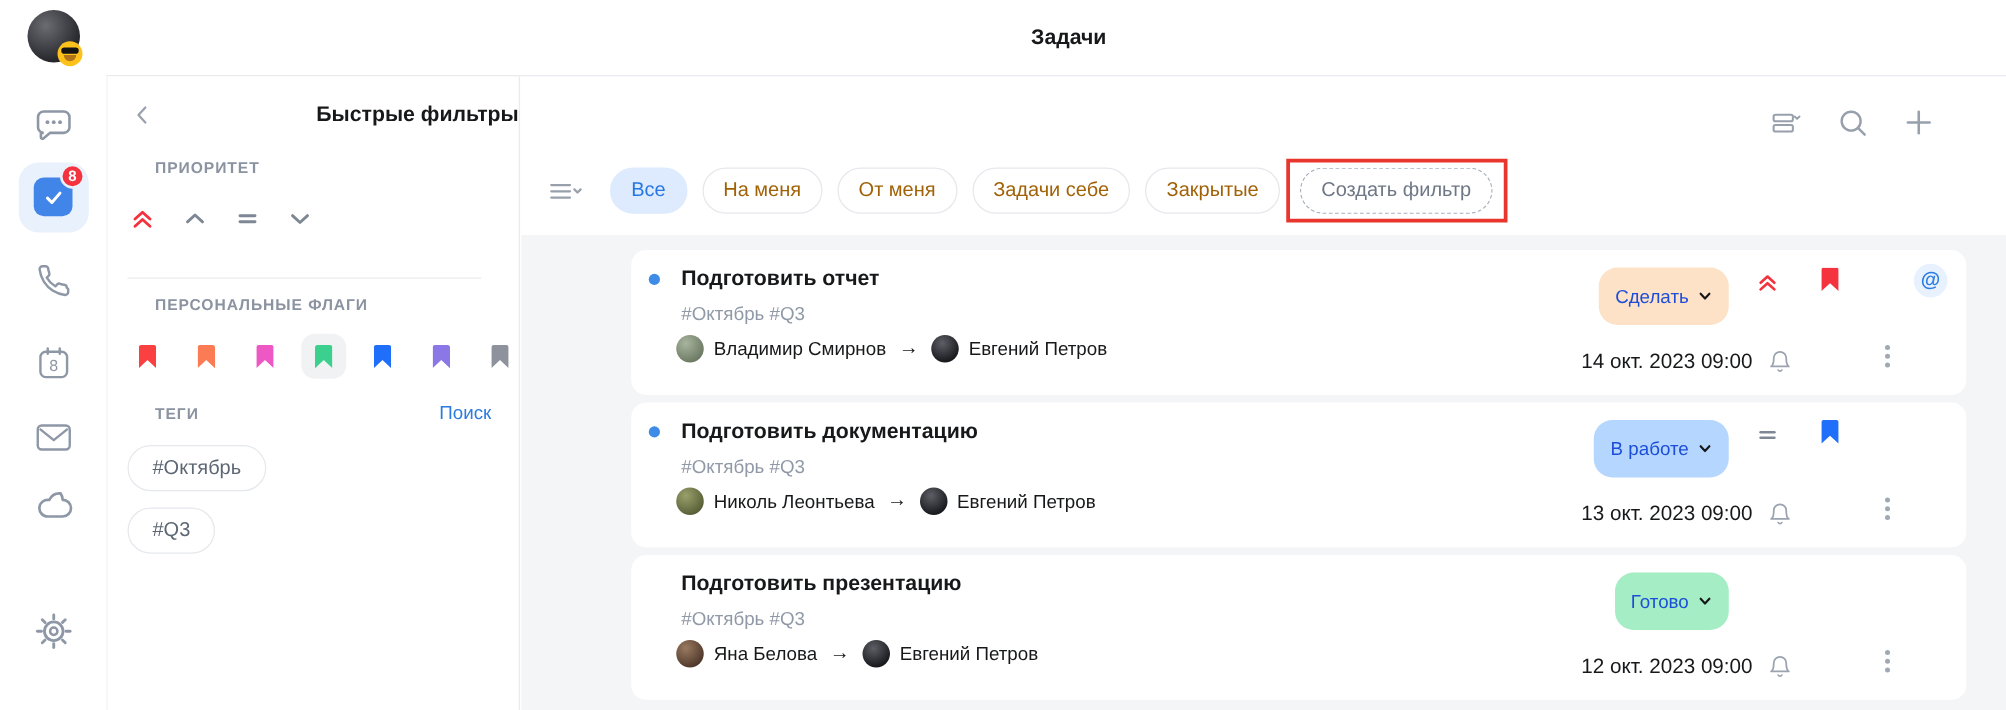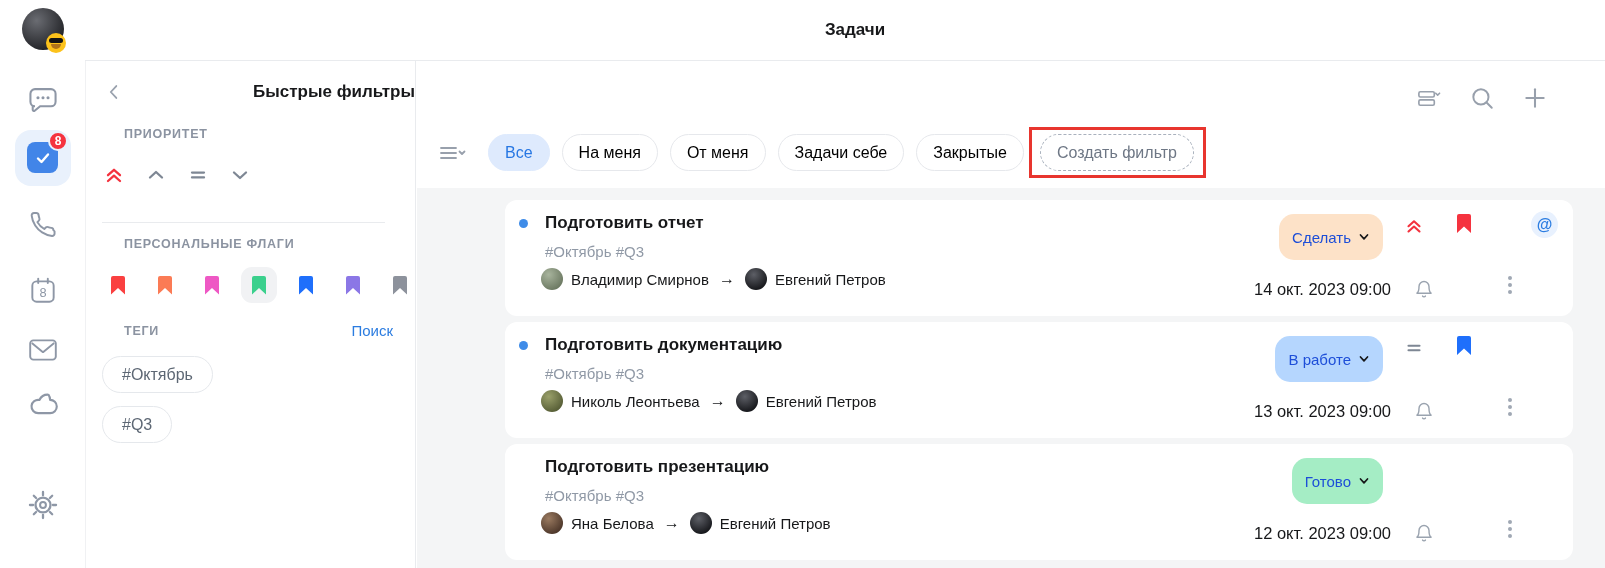--- a/index.html
+++ b/index.html
@@ -59,21 +59,21 @@
     display:inline-flex; align-items:center; padding:0 19px; font-size:16px; color:#5d6774;
     background:#fff; cursor:pointer; }
   .tag-1 { top:295px; } .tag-2 { top:345px; }
 
   
   .main { position:absolute; left:417px; top:61px; right:0; bottom:0; background:#f4f5f6; }
   .main-toolbar { position:absolute; left:0; right:0; top:0; height:127px; background:#fff; }
   .chips-row { position:absolute; left:21px; top:73px; display:flex; align-items:center; gap:12px; }
   .burger { margin-right:8px; cursor:pointer; display:flex; align-items:center; }
   .chip { height:37px; display:inline-flex; align-items:center; padding:0 16px; border-radius:19px;
-    font-size:16px; color:#000000; background:#fff; border:1px solid #e6e8ec; cursor:pointer; white-space:nowrap; }
+    font-size:16px; color:#a16207; background:#fff; border:1px solid #e6e8ec; cursor:pointer; white-space:nowrap; }
   .chip.selected { background:#deeafd; border-color:#deeafd; color:#2777e3; font-weight:500; }
   .create-wrap { position:relative; margin-left:4px; }
   .chip.dashed { border:1.5px dashed #a9b1bd; color:#6e7785; }
   .red-box { position:absolute; left:-11px; right:-12px; top:-7px; bottom:-7px;
     border:3px solid #e8352e; pointer-events:none; }
   .toolbar-icons { position:absolute; right:57px; top:24px; display:flex; gap:27px; align-items:center; }
   .tb-icon { width:26px; height:26px; display:flex; align-items:center; justify-content:center; cursor:pointer; }
 
   
   .list { position:absolute; left:0; right:0; top:127px; bottom:0; padding:12px 32px 0 88px; }
@@ -90,21 +90,21 @@
   .av-dark  { background:radial-gradient(circle at 40% 30%, #5d5f66, #17181c 75%); }
   .arrow-glyph { font-size:16px; font-weight:600; margin:0 2px; }
   .status-badge { position:absolute; top:14px; right:190px; height:46px; border-radius:15px;
     display:flex; align-items:center; gap:7px; padding:0 13px; font-size:15px; font-weight:500;
     color:#1d4ed8; cursor:pointer; }
   .prio-ic { position:absolute; top:15px; right:148px; width:22px; height:22px; }
   .flag-ic { position:absolute; top:14px; right:102px; }
   .mention { position:absolute; top:11px; right:15px; width:27px; height:27px; border-radius:50%;
     background:#e8f1fe; color:#2c7de1; display:flex; align-items:center; justify-content:center;
     font-size:16px; font-weight:600; cursor:pointer; }
-  .due-row { position:absolute; right:139px; bottom:17px; display:flex; align-items:center; gap:23px;
+  .due-row { position:absolute; right:139px; bottom:17px; display:flex; align-items:center; gap:12px;
     font-size:16.5px; color:#17181a; }
   .vdots { position:absolute; right:61px; bottom:22px; display:flex; flex-direction:column; gap:3px; cursor:pointer; }
   .vdots i { width:4px; height:4px; border-radius:50%; background:#a0a8b4; }
   svg { display:block; }
 </style>
 </head>
 <body>
 
 <div class="app">
 

